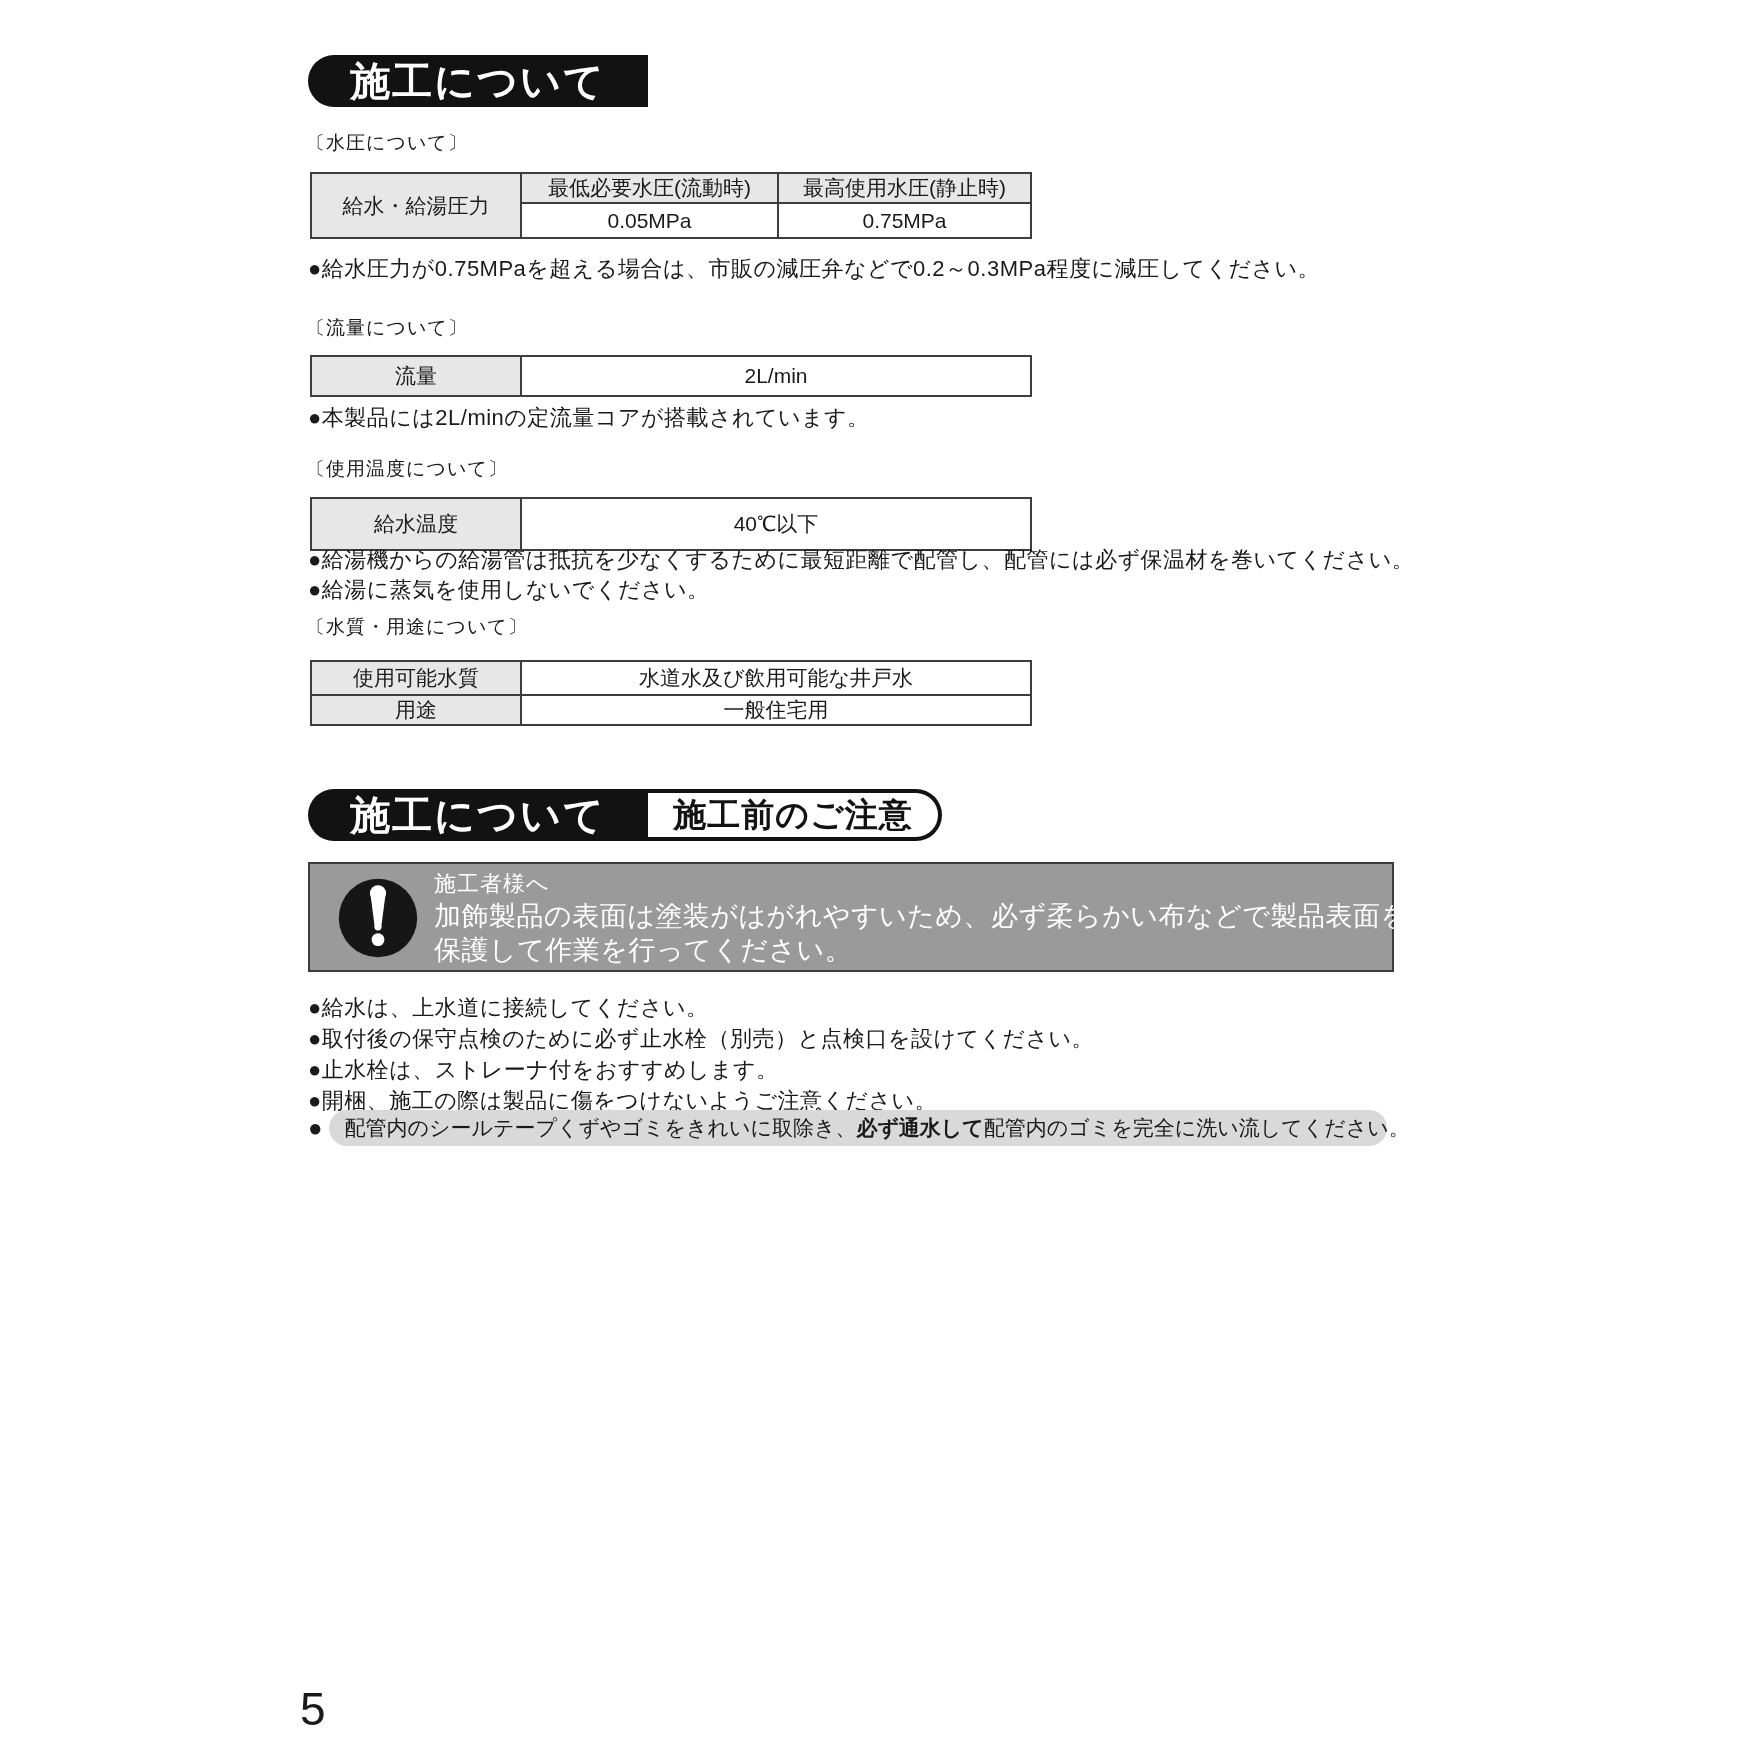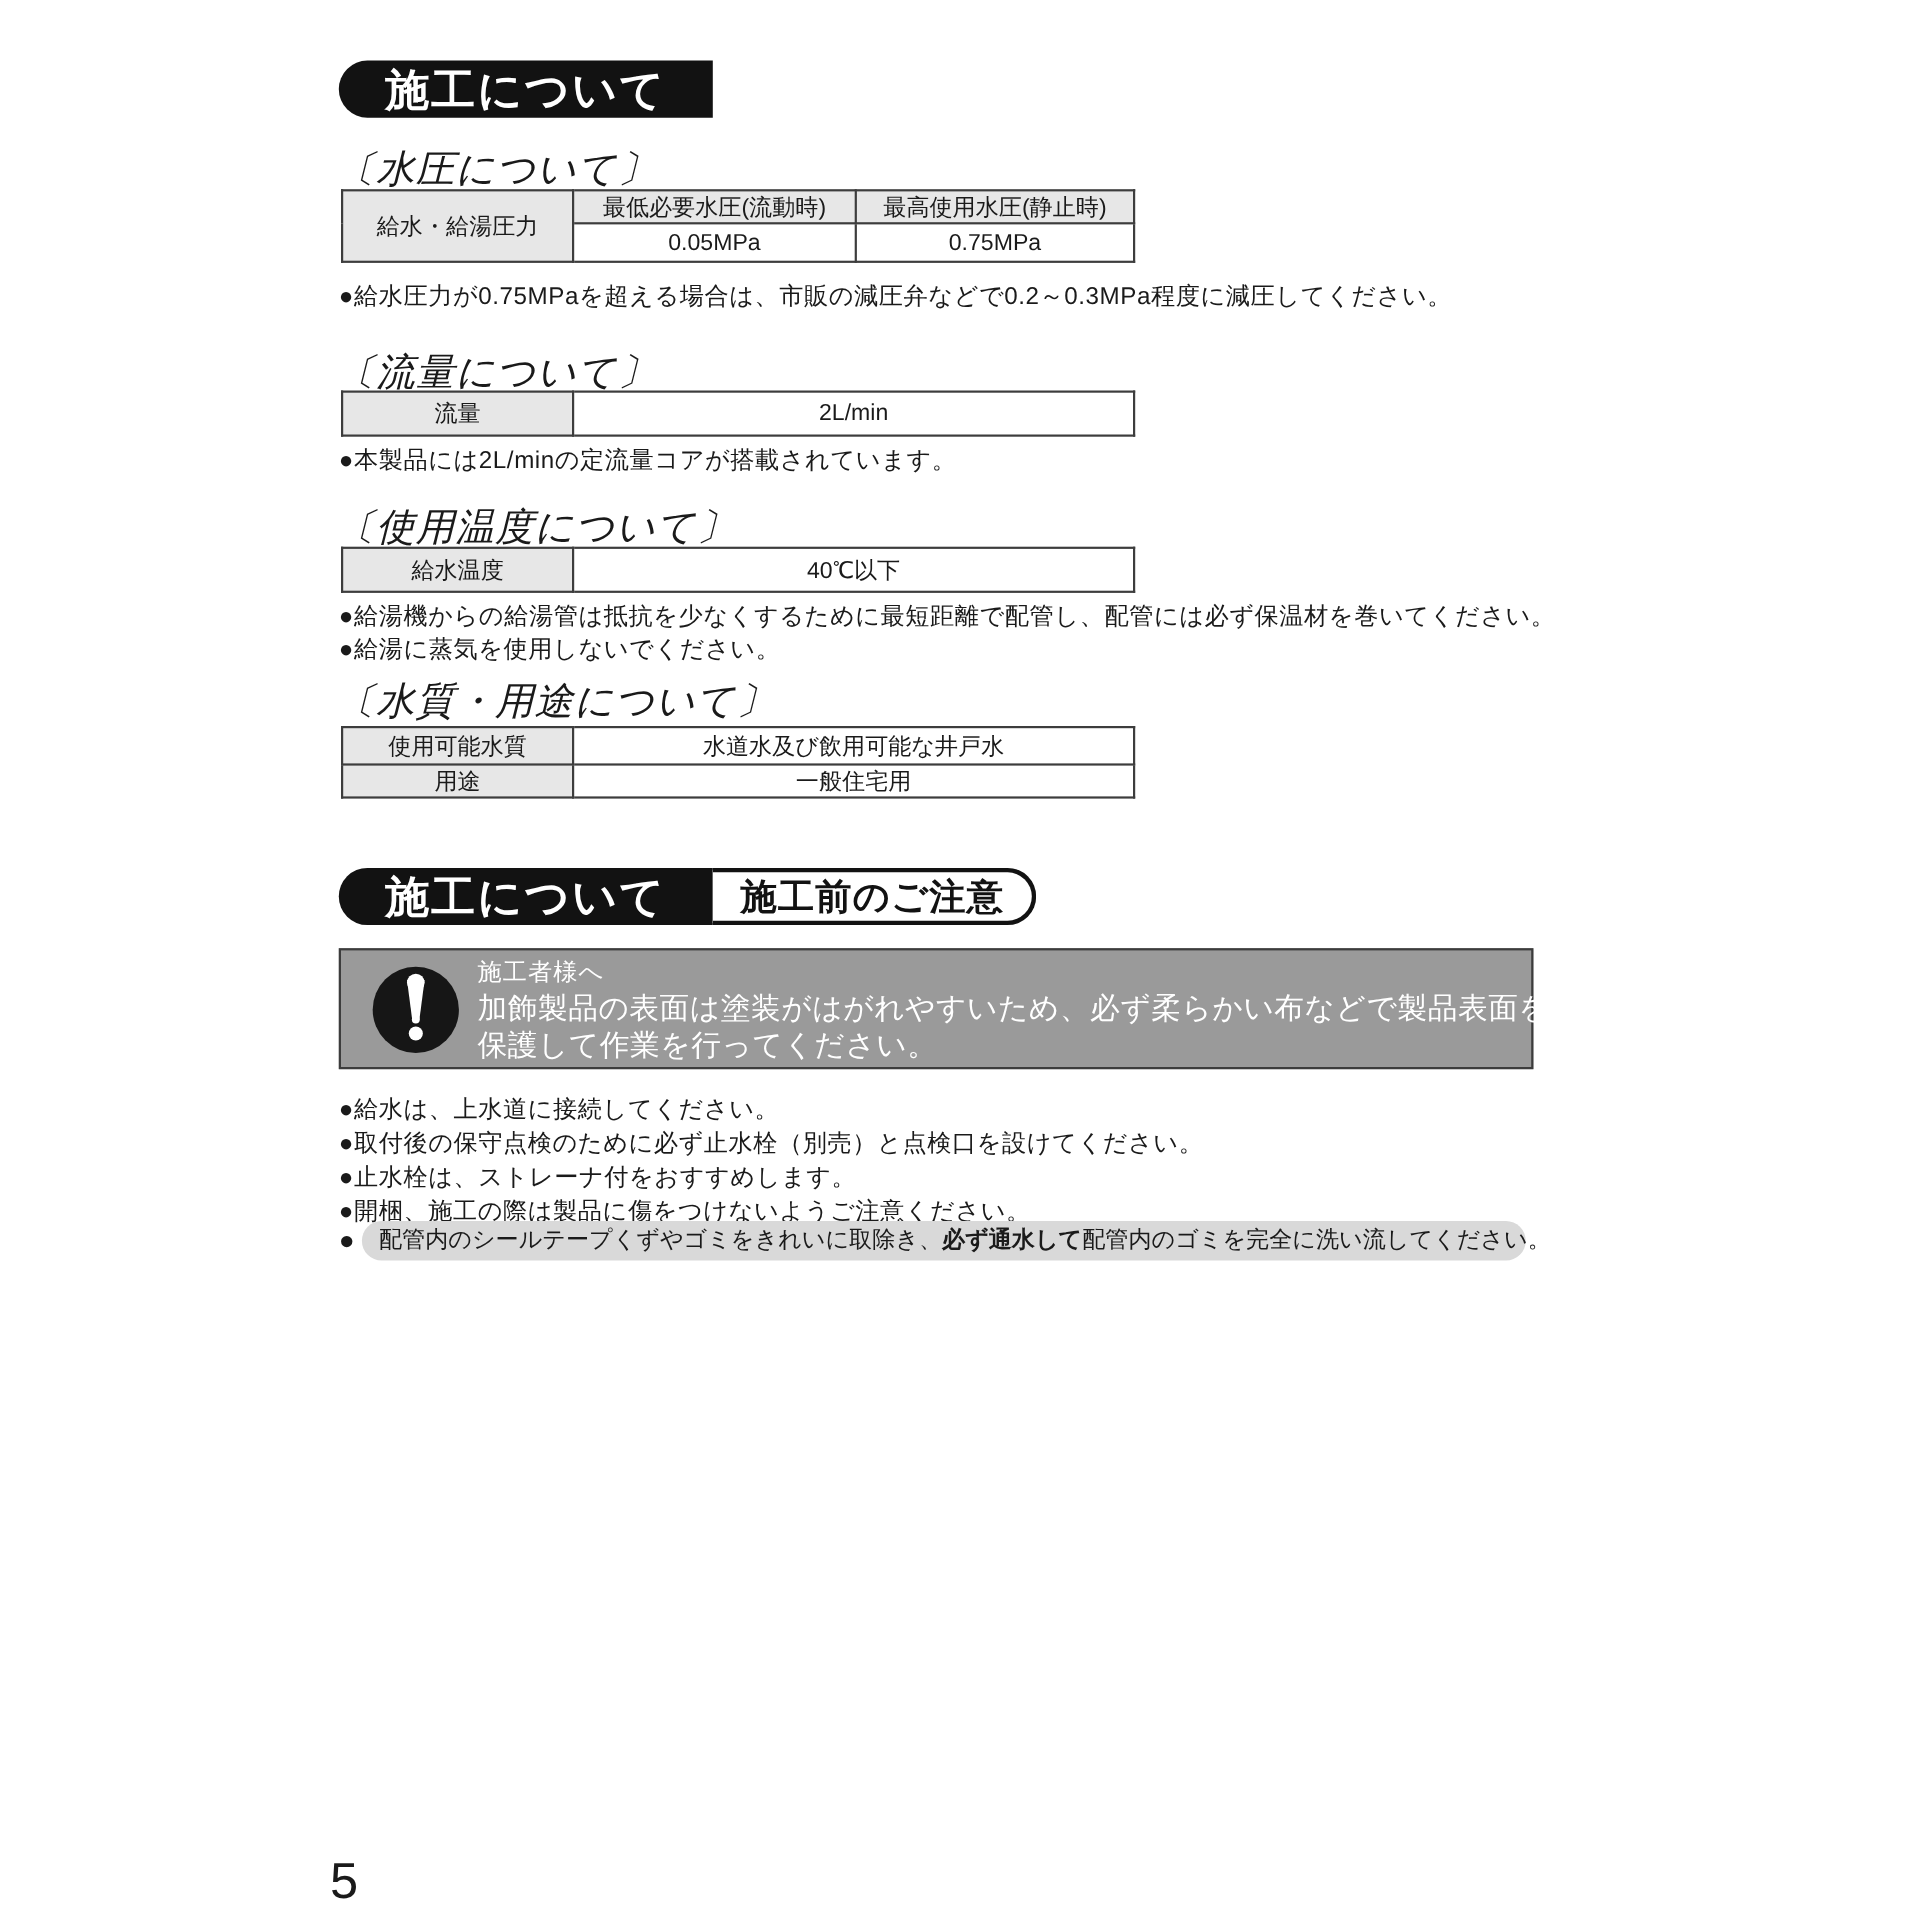--- a/index.html
+++ b/index.html
@@ -16,21 +16,21 @@
     display:flex; align-items:center; justify-content:center;
   }
   .hdr-white {
     width:294px; background:#ffffff; border:4px solid #121212; border-left:none;
     border-radius:0 27px 27px 0;
     font-size:33px; font-weight:bold; letter-spacing:1px;
     display:flex; align-items:center; justify-content:center; color:#121212;
   }
 
   
-  .sub-heading { position:absolute; left:306px; font-size:35px; font-weight:500; color:#1a1a1a; letter-spacing:1px;font-style:italic; }
+  .sub-heading { position:absolute; left:306px; font-size:19px; font-weight:500; color:#1a1a1a; letter-spacing:1px; }
 
   
   table.spec { position:absolute; left:310px; border-collapse:collapse; table-layout:fixed; }
   table.spec td {
     border:2px solid #3d3d3d; text-align:center; vertical-align:middle;
     font-size:21px; color:#1a1a1a; padding:0 4px;
   }
   td.gcell { background:#e7e7e7; }
   td.wcell { background:#ffffff; }
   .val { font-size:23px; }
@@ -110,21 +110,21 @@
   <div class="note" style="top:403px;text-align:right;">●本製品には2L/minの定流量コアが搭載されています。</div>
 
   <div class="sub-heading" style="top:456px;">〔使用温度について〕</div>
 
   <table class="spec" style="top:497px; width:720px;">
     <colgroup>
         <col style="width:210px">
         <col style="width:510px">
       </colgroup>
     <tbody>
-        <tr style="height:40px;">
+        <tr style="height:52px;">
       <td class="gcell">給水温度</td>
       <td class="wcell val">40℃以下</td>
     </tr>
   </tbody>
     </table>
 
   <div class="note" style="top:545px;">●給湯機からの給湯管は抵抗を少なくするために最短距離で配管し、配管には必ず保温材を巻いてください。</div>
   <div class="note" style="top:575px;">●給湯に蒸気を使用しないでください。</div>
 
   <div class="sub-heading" style="top:614px;">〔水質・用途について〕</div>

